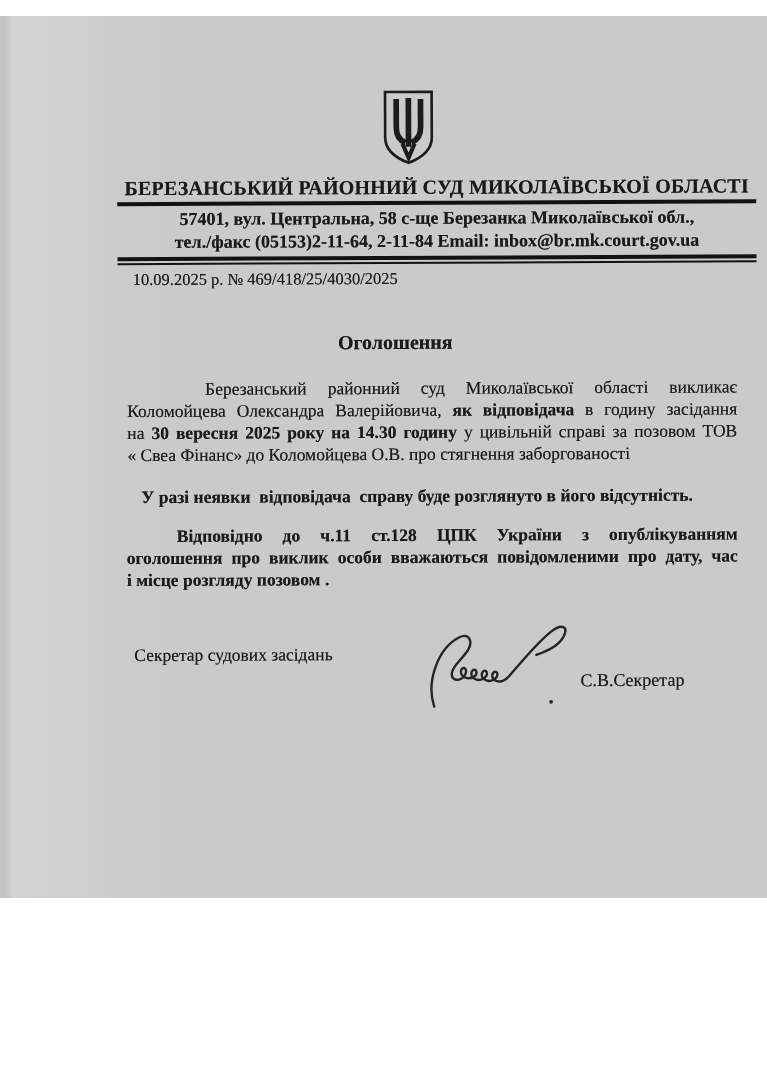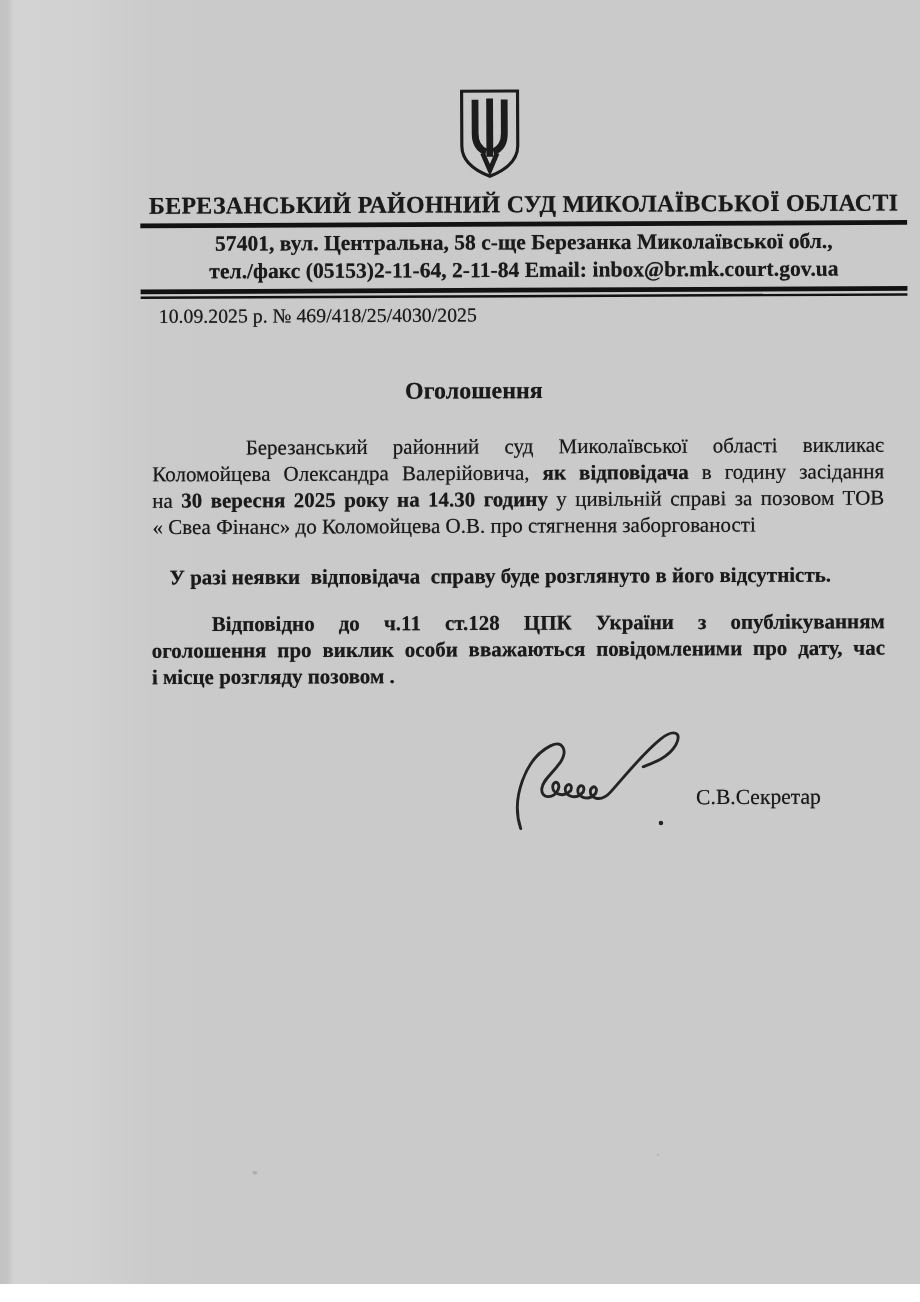--- a/index.html
+++ b/index.html
@@ -1,22 +1,23 @@
 <!DOCTYPE html>
 <html style="--paper: #cacaca; --ink: #1a1a1a;"><head>
 <meta charset="utf-8">
 <style>
   html,body{margin:0;padding:0;}
   :root{ --paper:#cacaca; --ink:#1a1a1a; }
   .page{
-    position:relative; width:767px; height:1070px; overflow:hidden;
+    position:relative; width:767px; height:882px; overflow:hidden;
     background:
       linear-gradient(90deg,#c2c2c2 0px,#c4c4c4 6px,#d3d3d3 12px,#d1d1d1 70px,#cbcbcb 125px,var(--paper) 180px,var(--paper) 100%);
     font-family:"Liberation Serif","DejaVu Serif",serif;
     color:var(--ink);
+    margin-top:16px;
   }
   .content{ position:absolute; inset:0; transform:rotate(-0.25deg); transform-origin:50% 40%;
             text-shadow:0 0 0.6px rgba(25,25,25,0.65); }
   .emblem{ position:absolute; left:381px; top:73px; }
   .hdr{ position:absolute; left:118px; top:159px; width:639px; }
   .court-name{ text-align:center; font-weight:bold; font-size:20px; line-height:24px; letter-spacing:0.2px; white-space:nowrap; }
   .rule-thick{ height:4px; background:#121212; }
   .r1{ margin-top:2px; }
   .addr{ text-align:center; font-weight:bold; font-size:18px; line-height:23px; }
   .addr1{ margin-top:2px; }
@@ -76,20 +77,21 @@
 
     <div class="para p2">У разі неявки  відповідача  справу буде розглянуто в його відсутність.</div>
 
     <div class="para p3">
         <div class="tline just" style="text-indent: 50px;"><span class="b">Відповідно до ч.11 ст.128 ЦПК України з опублікуванням</span></div>
         <div class="tline just"><span class="b">оголошення про виклик особи вважаються повідомленими про дату, час</span></div>
         <div class="tline"><span class="b">і місце розгляду позовом .</span></div>
       </div>
 
     <div class="sig-roles">
+      <div>Секретар судових засідань</div>
     </div>
 
     <div class="sig-scrawl">
       <svg viewBox="0 0 160 92" width="168" height="96" aria-hidden="true">
         <path d="M6 86 C-2 62 10 30 30 20 C40 15 44 24 38 33 C30 44 24 47 23 54 C22 62 32 63 36 55 C38 50 34 47 32 51 C30 58 40 62 46 56 C48 51 44 49 42 53 C40 60 50 64 56 57 C58 52 54 50 52 54 C50 61 60 65 66 58 C68 53 64 51 62 55 C60 62 70 66 78 57 C88 46 104 26 118 15 C128 7 136 9 130 20 C124 30 112 34 104 37" fill="none" stroke="#242424" stroke-width="2.3" stroke-linecap="round"></path>
         <circle cx="118" cy="82" r="1.8" fill="#242424"></circle>
       </svg>
     </div>
 
     <div class="sig-name">С.В.Секретар</div>

